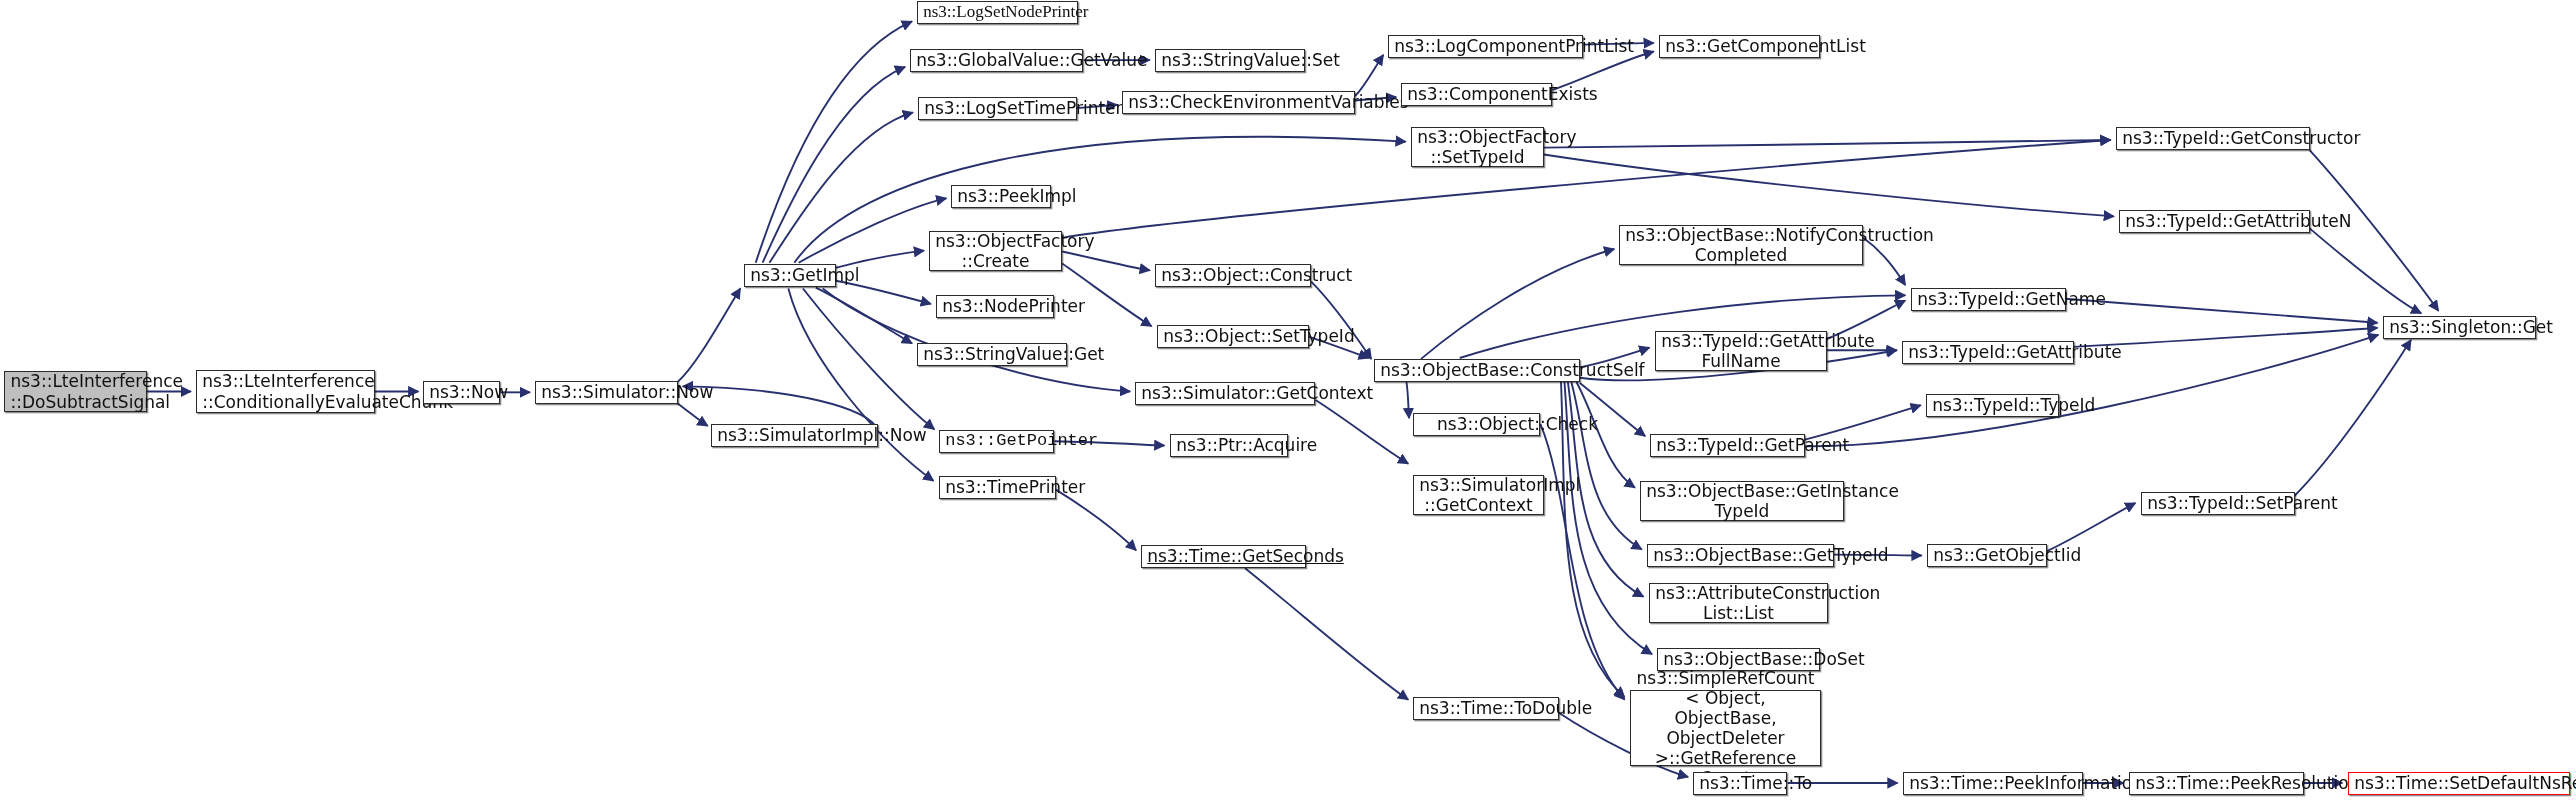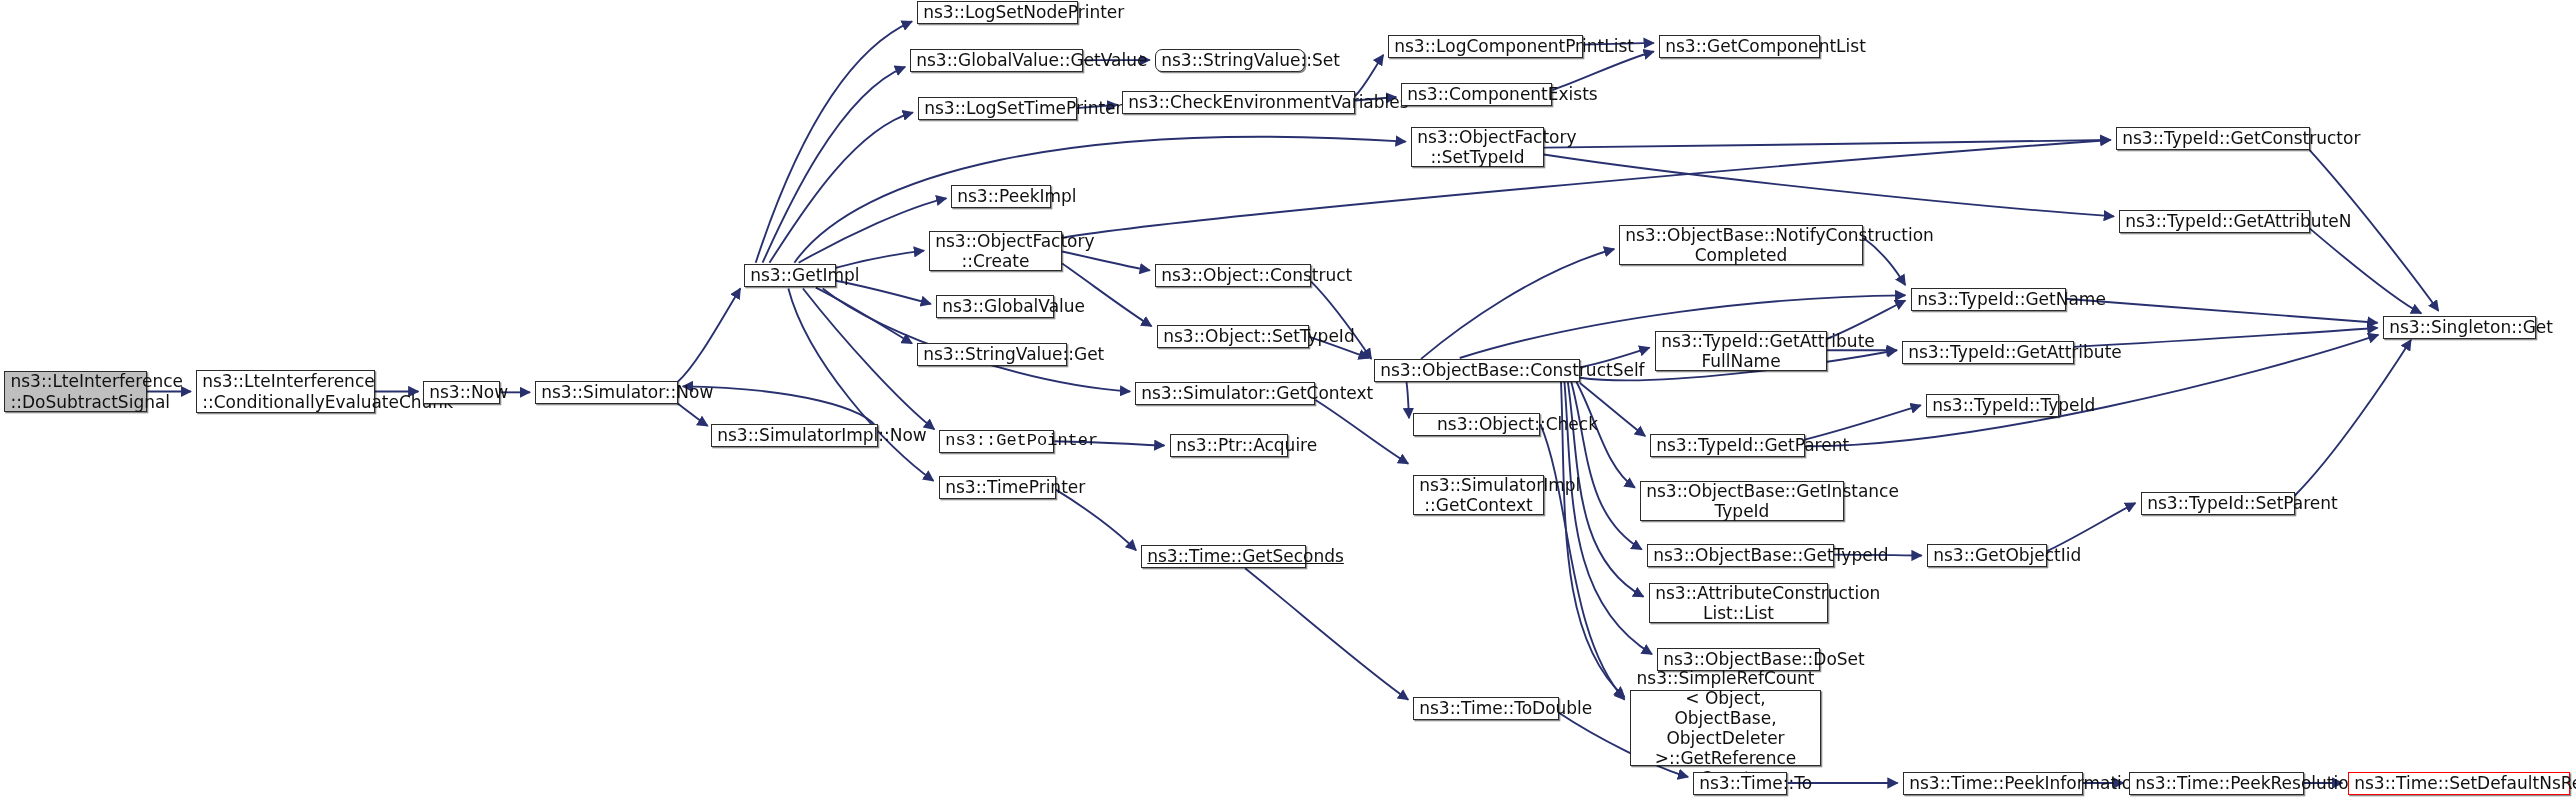--- a/index.html
+++ b/index.html
@@ -109,29 +109,29 @@
   </svg>
   <div id="node-layer">
       <div class="node root" style="left: 4.3px; top: 371px; width: 143px; height: 41px;"><span>ns3::LteInterference
 ::DoSubtractSignal</span></div>
       <div class="node" style="left: 196px; top: 370px; width: 179px; height: 43px;"><span>ns3::LteInterference
 ::ConditionallyEvaluateChunk</span></div>
       <div class="node" style="left: 423px; top: 381px; width: 77px; height: 23px;"><span>ns3::Now</span></div>
       <div class="node" style="left: 535px; top: 381px; width: 143px; height: 23px;"><span>ns3::Simulator::Now</span></div>
       <div class="node" style="left: 711px; top: 424px; width: 167px; height: 23px;"><span>ns3::SimulatorImpl::Now</span></div>
       <div class="node" style="left: 744px; top: 264px; width: 92px; height: 23px;"><span>ns3::GetImpl</span></div>
-      <div class="node" style="left: 917px; top: 0.9px; width: 161px; height: 23px;"><span>ns3::LogSetNodePrinter</span></div>
+      <div class="node" style="left: 917px; top: 0.9px; width: 161px; height: 23px; font-family: Liberation Serif, serif;"><span>ns3::LogSetNodePrinter</span></div>
       <div class="node" style="left: 910px; top: 49px; width: 173px; height: 23px;"><span>ns3::GlobalValue::GetValue</span></div>
       <div class="node" style="left: 918px; top: 97px; width: 159px; height: 23px;"><span>ns3::LogSetTimePrinter</span></div>
       <div class="node" style="left: 951px; top: 185px; width: 100px; height: 23px;"><span>ns3::PeekImpl</span></div>
       <div class="node" style="left: 929px; top: 231px; width: 133px; height: 40px;"><span>ns3::ObjectFactory
 ::Create</span></div>
-      <div class="node" style="left: 936px; top: 295px; width: 118px; height: 23px;"><span>ns3::GlobalValue</span></div>
+      <div class="node" style="left: 936px; top: 295px; width: 118px; height: 23px;"><span>ns3::NodePrinter</span></div>
       <div class="node" style="left: 917px; top: 343px; width: 150px; height: 23px;"><span>ns3::StringValue::Get</span></div>
-      <div class="node" style="left: 1155px; top: 49px; width: 150px; height: 23px; border-radius: 7px;"><span>ns3::StringValue::Set</span></div>
+      <div class="node" style="left: 1155px; top: 49px; width: 150px; height: 23px;"><span>ns3::StringValue::Set</span></div>
       <div class="node" style="left: 1122px; top: 91px; width: 233px; height: 23px;"><span>ns3::CheckEnvironmentVariables</span></div>
       <div class="node" style="left: 1388px; top: 35px; width: 195px; height: 23px; align-items: center;"><span>ns3::LogComponentPrintList</span></div>
       <div class="node" style="left: 1401px; top: 83px; width: 151px; height: 23px; align-items: center;"><span>ns3::ComponentExists</span></div>
       <div class="node" style="left: 1659px; top: 35px; width: 161px; height: 23px;"><span>ns3::GetComponentList</span></div>
       <div class="node" style="left: 1411px; top: 127px; width: 133px; height: 40px;"><span>ns3::ObjectFactory
 ::SetTypeId</span></div>
       <div class="node" style="left: 1155px; top: 264px; width: 156px; height: 23px;"><span>ns3::Object::Construct</span></div>
       <div class="node" style="left: 1157px; top: 325px; width: 152px; height: 23px;"><span>ns3::Object::SetTypeId</span></div>
       <div class="node" style="left: 1135px; top: 382px; width: 180px; height: 23px;"><span>ns3::Simulator::GetContext</span></div>
       <div class="node" style="left: 939px; top: 430px; width: 115px; height: 23px; font-family: Liberation Mono, monospace;"><span>ns3::GetPointer</span></div>

